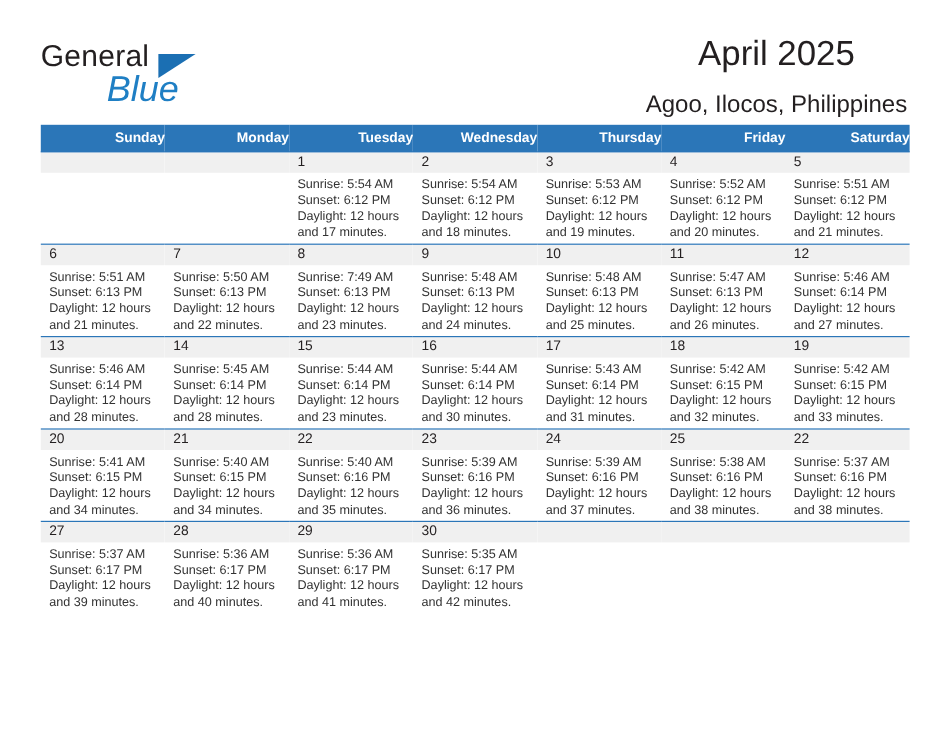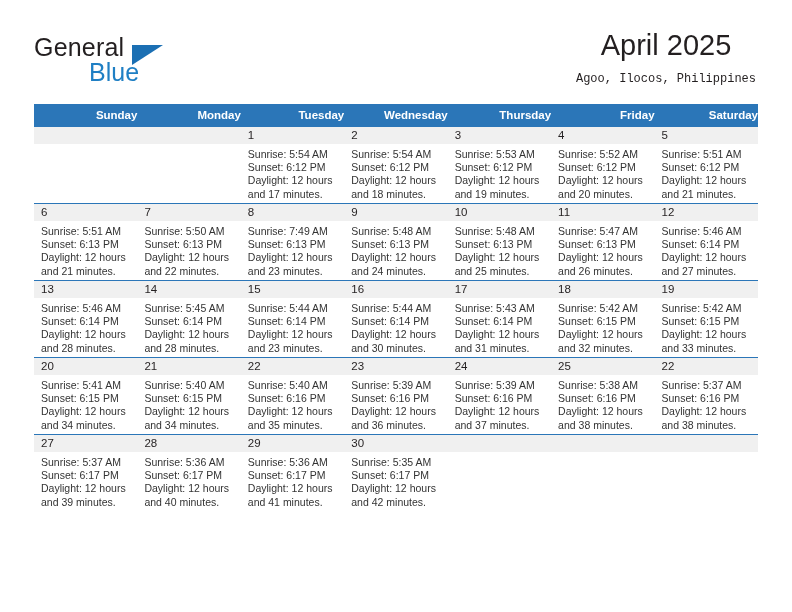--- a/index.html
+++ b/index.html
@@ -41,23 +41,24 @@
     left: 0; top: 0;
     font-size: 25px;
     letter-spacing: 0.2px;
     color: #231f20;
     font-family: "Liberation Sans", sans-serif;
   }
   .logo-blue {
     position: absolute;
     left: 55px;
     top: 25px;
-    font-size: 25px;
+    font-size: 30px;
     color: #1f7fc4;
     font-family: "Liberation Sans", sans-serif;
+    font-style: italic;
   }
   .logo-triangle {
     position: absolute;
     left: 98px;
     top: 12px;
     width: 0;
     height: 0;
     border-left: 31px solid #1b6fb3;
     border-bottom: 20px solid transparent;
     border-top: 0 solid transparent;
@@ -70,26 +71,25 @@
     text-align: center;
   }
   .cal-title {
     font-size: 29px;
     font-weight: normal;
     color: #231f20;
     line-height: 34px;
     white-space: nowrap;
   }
   .cal-subtitle {
-    margin-top: 8px;
-    font-size: 12px;
+    margin-top: 16px;
+    font-size: 20px;
     color: #231f20;
     line-height: 18px;
     white-space: nowrap;
-    font-family: Liberation Mono, monospace;
   }
 
   
   .calendar {
     position: absolute;
     left: 34px;
     top: 104px;
     width: 724px;
     border-collapse: collapse;
     table-layout: fixed;

